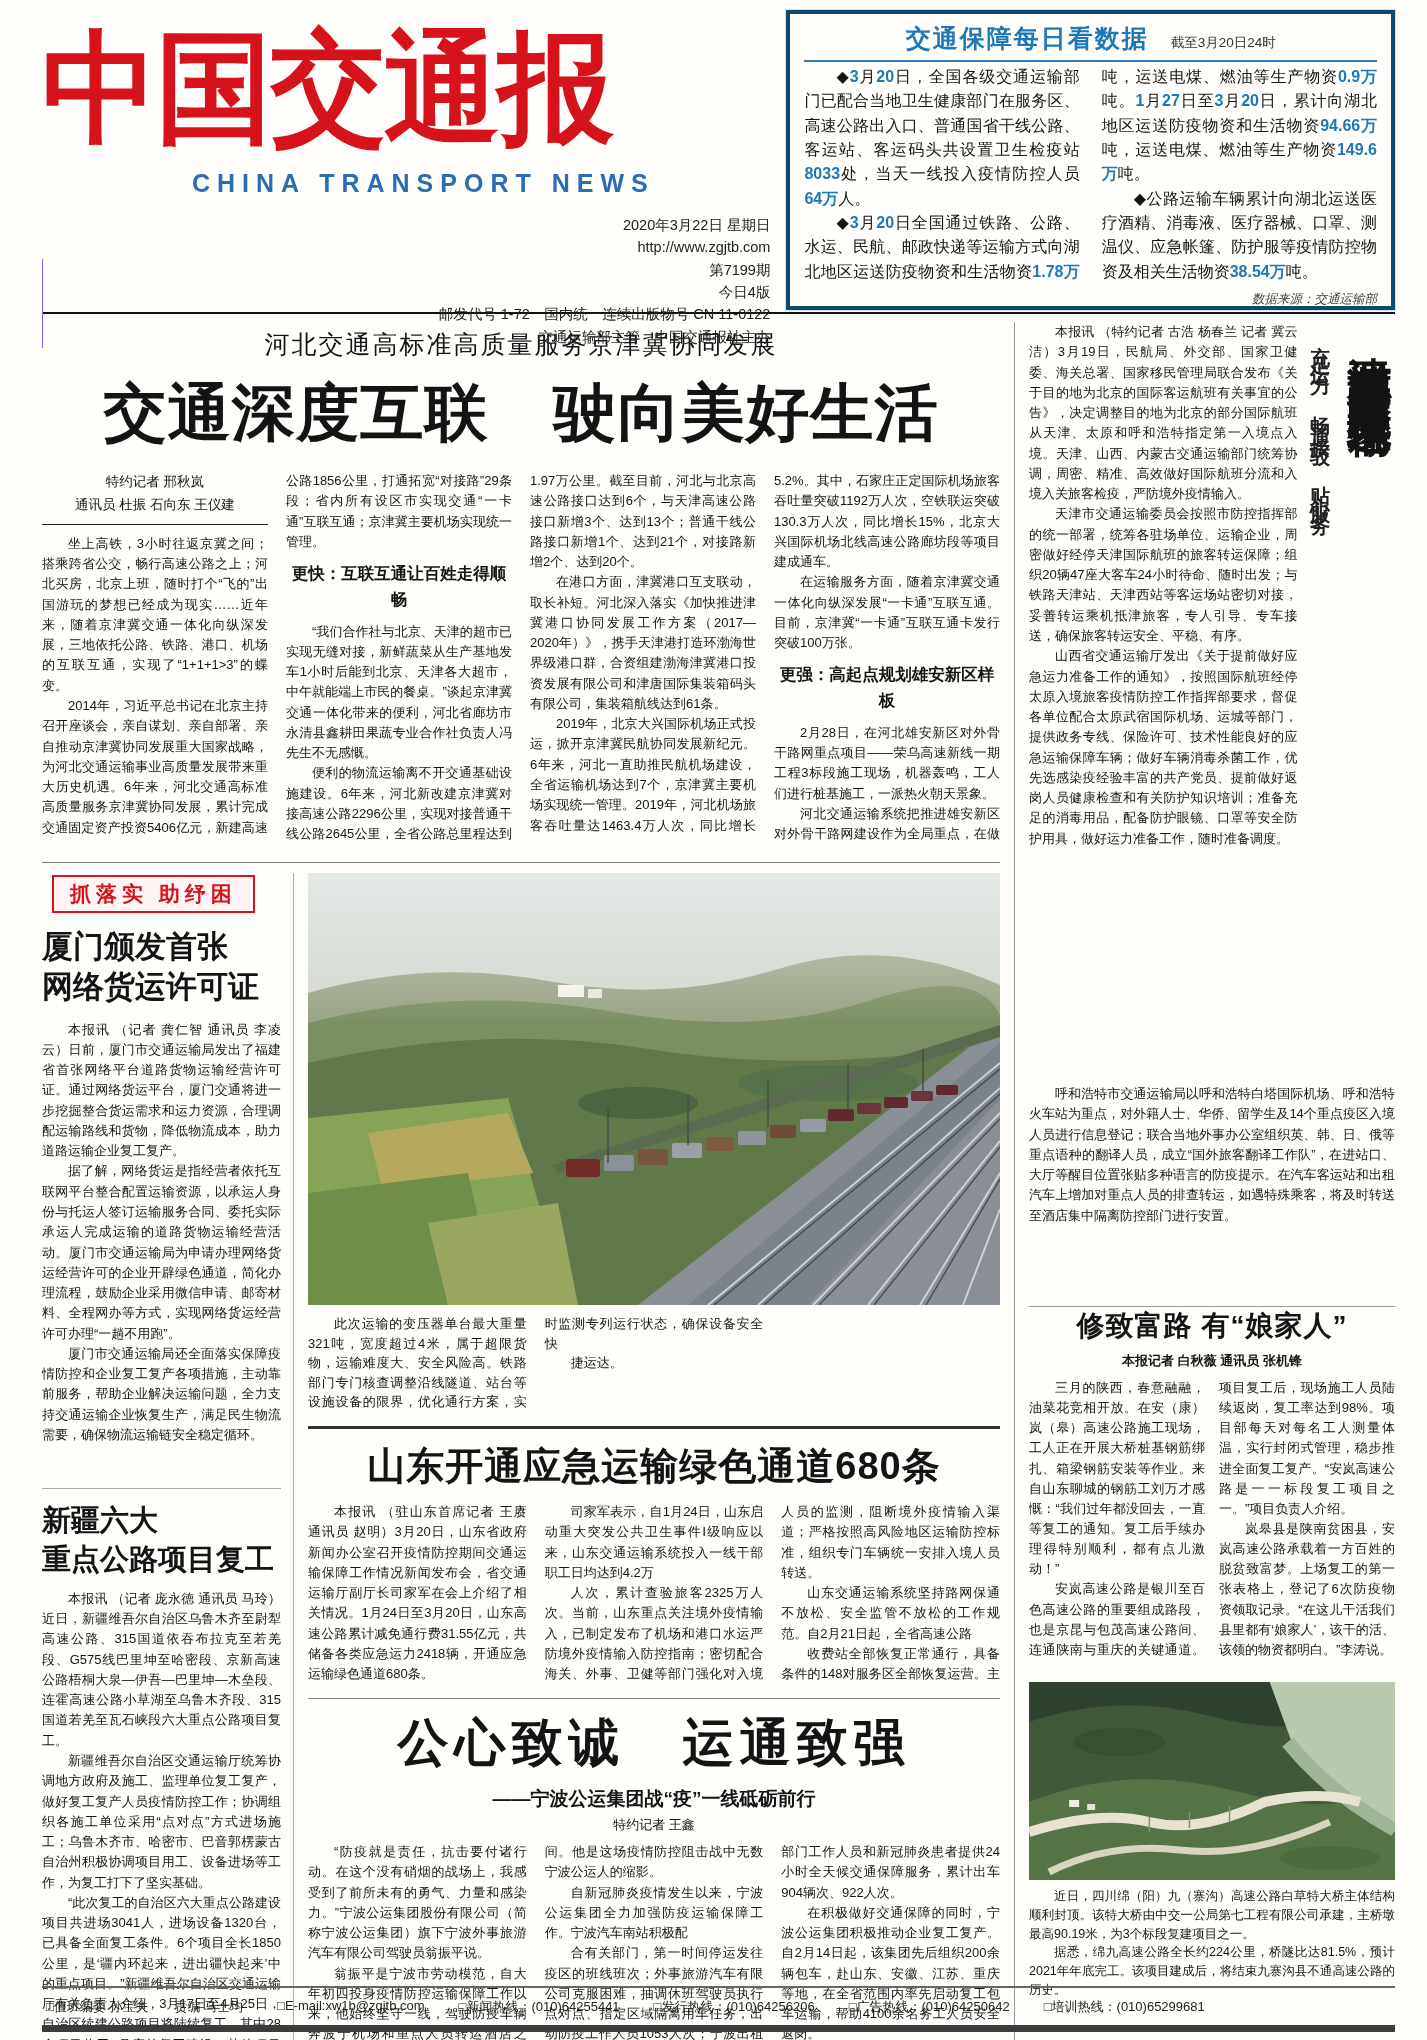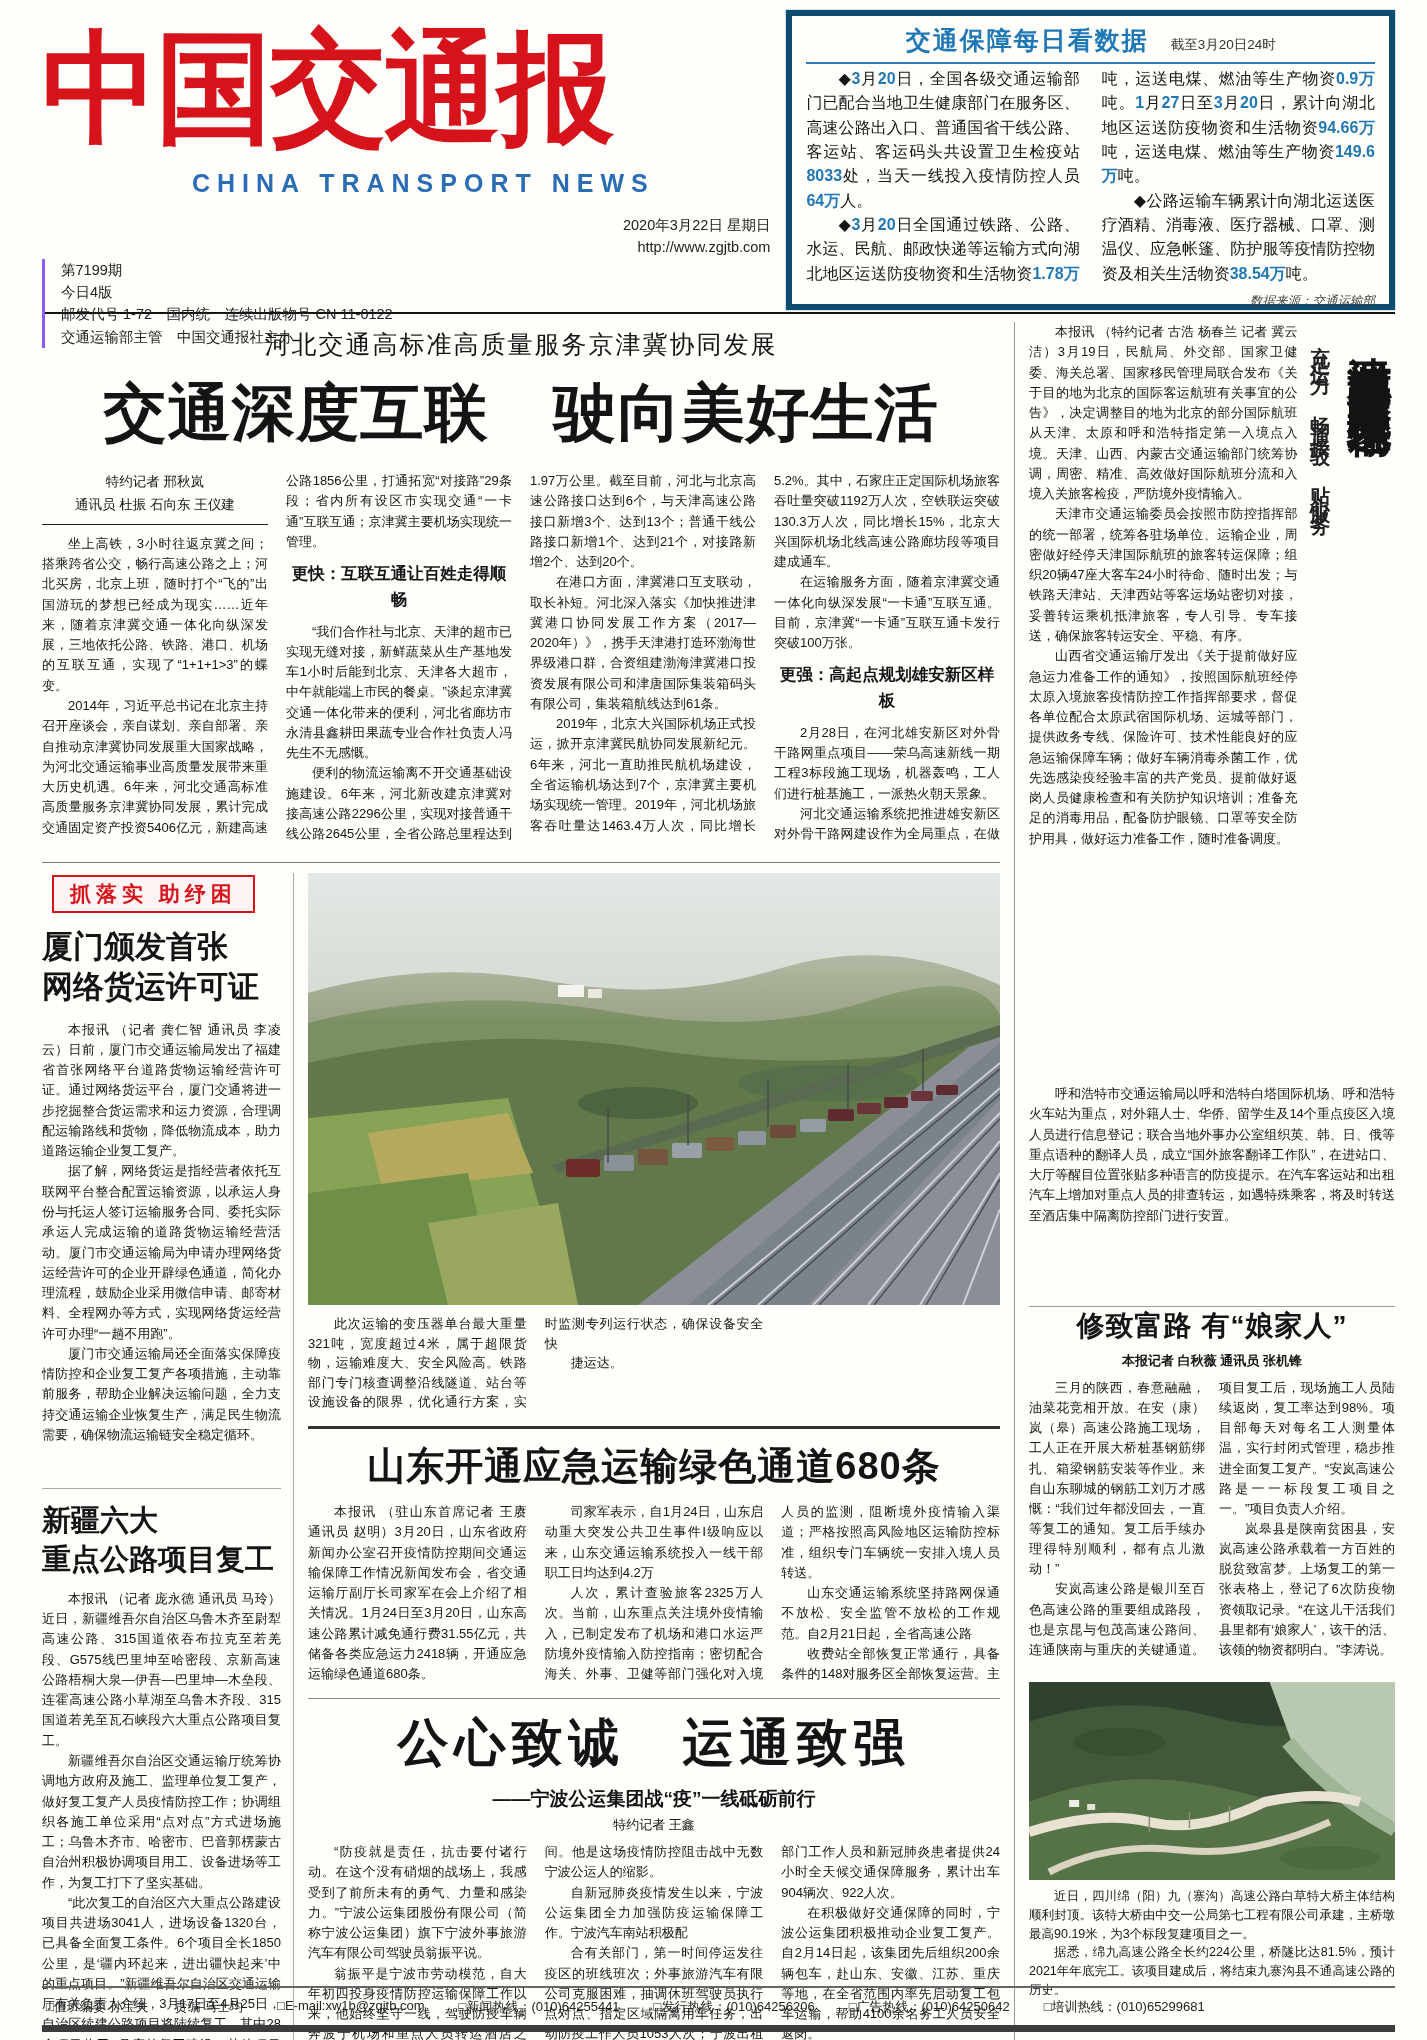--- a/index.html
+++ b/index.html
@@ -9,24 +9,24 @@
     font-family:"Liberation Sans","DejaVu Sans",sans-serif; color:#141414;
     position:relative; overflow:hidden;
   }
   
   .header { display:flex; justify-content:space-between; padding:10px 32px 0 42px; height:312px; }
   .mast { width:745px; position:relative; }
   .mast-title { font-size:116px; font-weight:bold; color:#d6121b; letter-spacing:-2px; line-height:1.35; white-space:nowrap; transform:scaleY(1.05); }
   .mast-en { font-size:25px; font-weight:bold; color:#2a6db5; letter-spacing:7px; margin:2px 0 0 150px; }
   .dateline { display:flex; margin-top:16px; font-size:14.5px; color:#222; line-height:1.55;flex-direction:column; }
   .dateline .seg { padding:0 16px; }
-  .dateline .seg + .seg { border-left:3px solid #8b5cf6; }
+  .dateline .seg + .seg { border-left:1px solid #8b5cf6;text-align:right; }
   .dateline .seg:first-child { padding-left:18px; text-align:right; }
   
-  .databox { width:609px; height:300px; border:6px solid #0c4a6e; outline:1px solid #cfe2f0; padding:8px 14px 6px; }
+  .databox { width:609px; height:300px; border:4px solid #0c4a6e; outline:1px solid #cfe2f0; padding:8px 14px 6px; }
   .databox-head { display:flex; align-items:baseline; justify-content:center; gap:22px; border-bottom:2px solid #2a7ab5; padding-bottom:5px; }
   .databox-title { font-size:25px; font-weight:bold; color:#1f78b6; letter-spacing:2px; }
   .databox-asof { font-size:13.5px; color:#333; }
   .databox-cols { column-count:2; column-gap:22px; column-fill:auto; height:224px; overflow:hidden;
     font-size:16px; line-height:1.52; text-align:justify; margin-top:3px; }
   .databox-cols p { text-indent:2em; }
   .databox .num { color:#1f78b6; font-weight:bold; }
   .databox-src { text-align:right; font-size:12.5px; color:#404040; font-style:italic; margin-top:2px; }
   .header-rule { border-bottom:2px solid #111; margin:0 32px 0 42px; }
   

